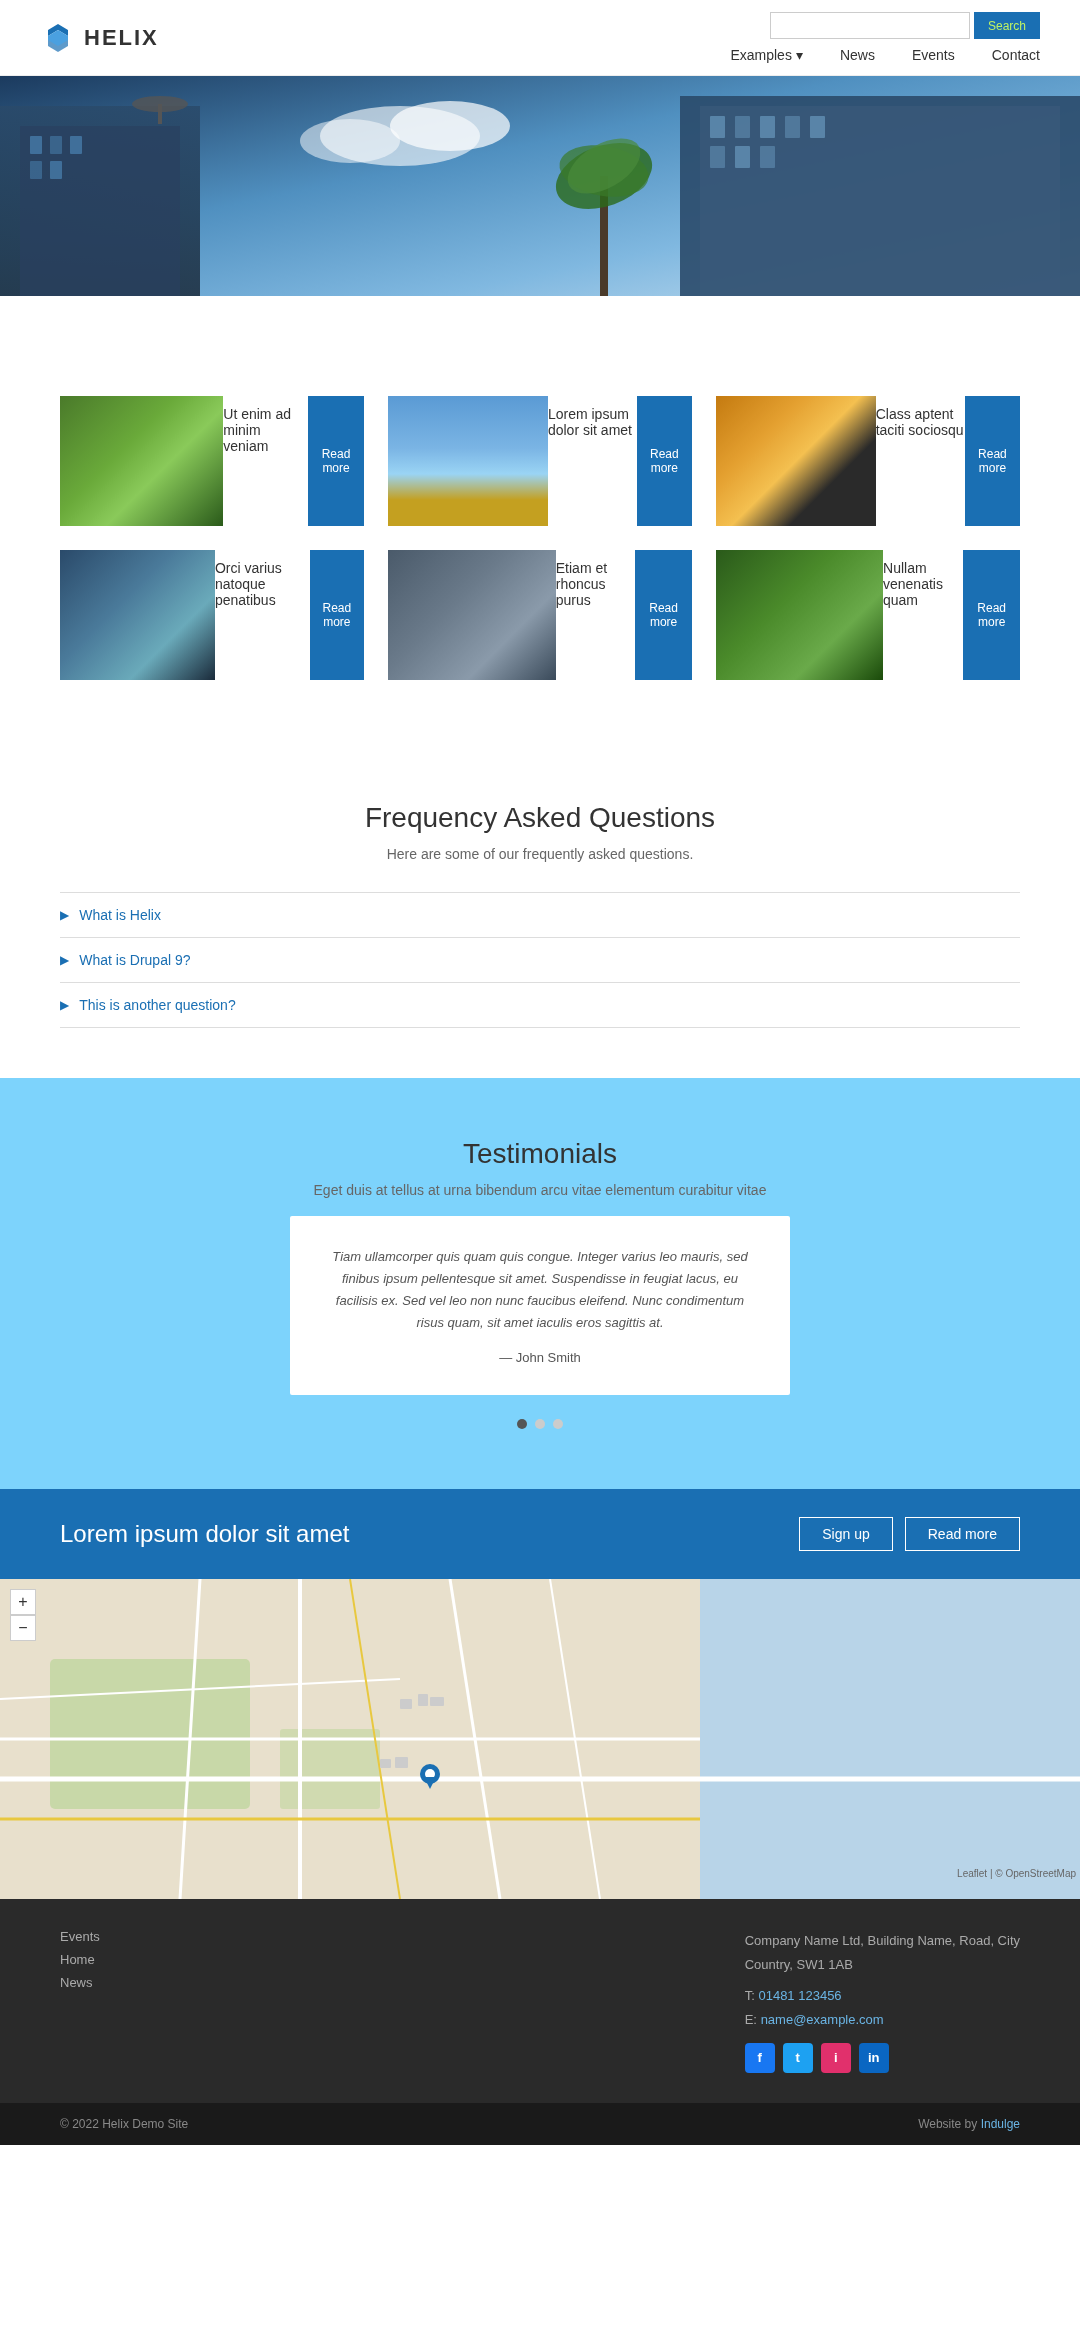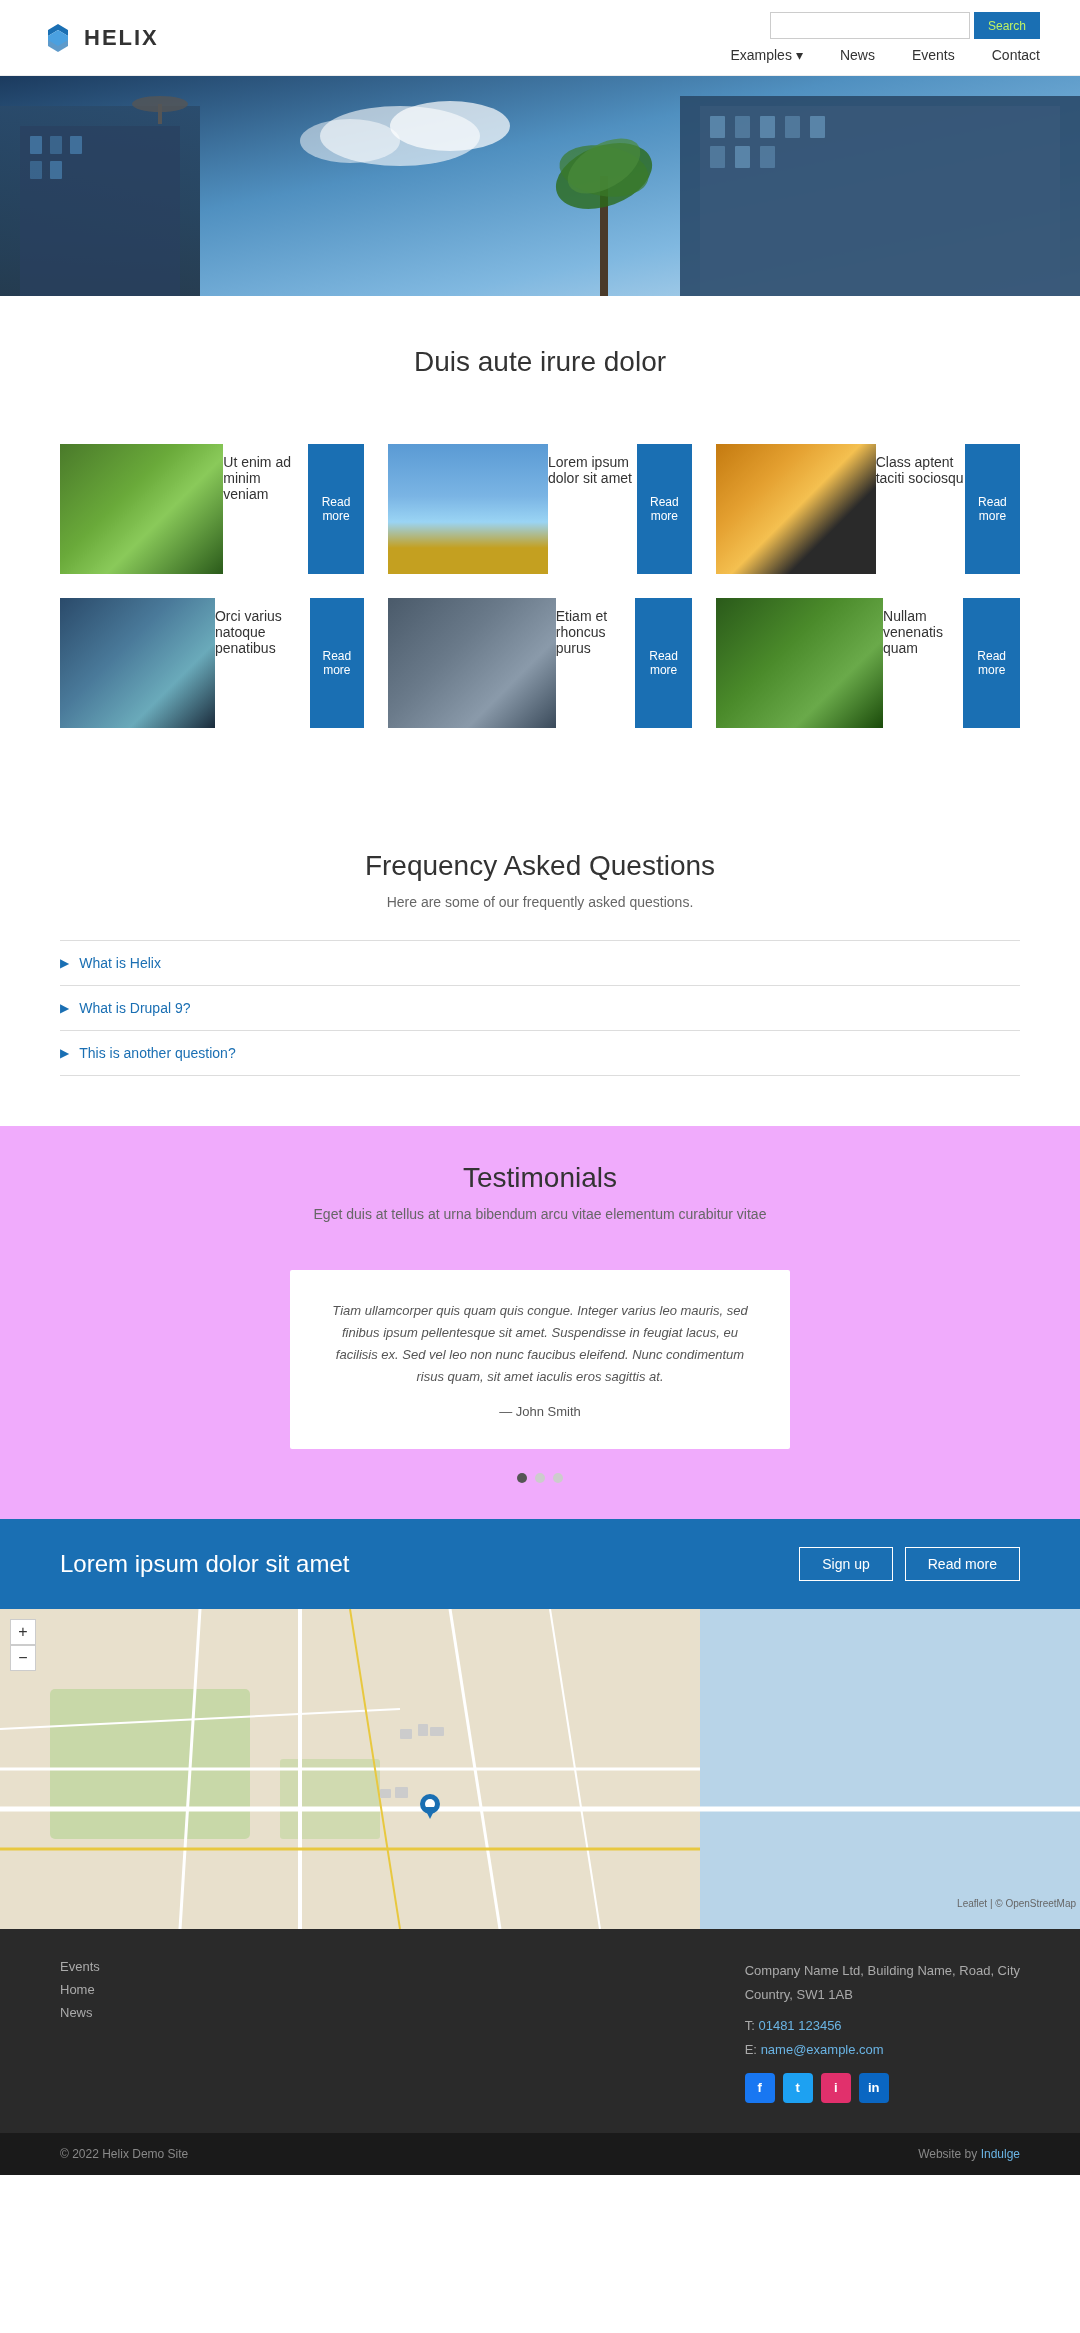--- a/index.html
+++ b/index.html
@@ -44,23 +44,23 @@
     
     .faq-section { padding: 50px 60px; }
     .faq-section h2 { font-size: 28px; font-weight: normal; text-align: center; margin-bottom: 12px; margin-top: 32px; }
     .faq-section .faq-subtitle { text-align: center; color: #666; font-size: 14px; margin-bottom: 30px; }
     .faq-item { border-bottom: 1px solid #ddd; padding: 14px 0; display: flex; align-items: center; gap: 10px; cursor: pointer; }
     .faq-item:first-of-type { border-top: 1px solid #ddd; }
     .faq-arrow { color: #1a6fb3; font-size: 12px; }
     .faq-question { color: #1a6fb3; font-size: 14px; text-decoration: none; }
 
     
-    .testimonials-section { background: #f0abfc; padding: 36px 40px; text-align: center; }
+    .testimonials-section { background: #7dd3fc; padding: 60px 40px; text-align: center; }
     .testimonials-section h2 { font-size: 28px; font-weight: normal; margin-bottom: 12px; }
-    .testimonials-section .test-subtitle { color: #666; font-size: 14px; margin-bottom: 48px; }
+    .testimonials-section .test-subtitle { color: #666; font-size: 14px; margin-bottom: 18px; }
     .testimonial-card { background: #fff; margin: 0 auto; max-width: 500px; padding: 30px 40px; border-radius: 2px; }
     .testimonial-text { font-style: italic; color: #555; font-size: 13px; line-height: 1.7; }
     .testimonial-author { margin-top: 16px; color: #555; font-size: 13px; }
     .dots { display: flex; justify-content: center; gap: 8px; margin-top: 24px; }
     .dot { width: 10px; height: 10px; border-radius: 50%; background: #ccc; cursor: pointer; }
     .dot.active { background: #555; }
 
     
     .cta-banner { background: #1a6fb3; padding: 28px 60px; display: flex; align-items: center; justify-content: space-between; }
     .cta-title { color: #fff; font-size: 24px; font-weight: normal; }
@@ -166,21 +166,20 @@
     <ellipse cx="604" cy="100" rx="50" ry="30" fill="#2a6a1a" opacity="0.8" transform="rotate(-20, 604, 100)"></ellipse>
     <ellipse cx="604" cy="95" rx="45" ry="25" fill="#3a7a2a" opacity="0.7" transform="rotate(10, 604, 95)"></ellipse>
     <ellipse cx="604" cy="90" rx="40" ry="22" fill="#4a8a3a" opacity="0.7" transform="rotate(-30, 604, 90)"></ellipse>
 
     <ellipse cx="160" cy="28" rx="28" ry="8" fill="#555" opacity="0.8"></ellipse>
     <rect x="158" y="28" width="4" height="20" fill="#555"></rect>
   </svg>
 </div>
 
 <section class="intro">
-  <h2>Duis aute irure dolor</h2>
 </section>
 
 <section class="cards-grid" id="cards-container">
 <div class="card">
     <div class="card-img-placeholder img-waterfall"></div>
     <h3>Ut enim ad minim veniam</h3>
     <button class="read-more-btn">Read more</button>
   </div>
     <div class="card">
     <div class="card-img-placeholder img-windmill"></div>

